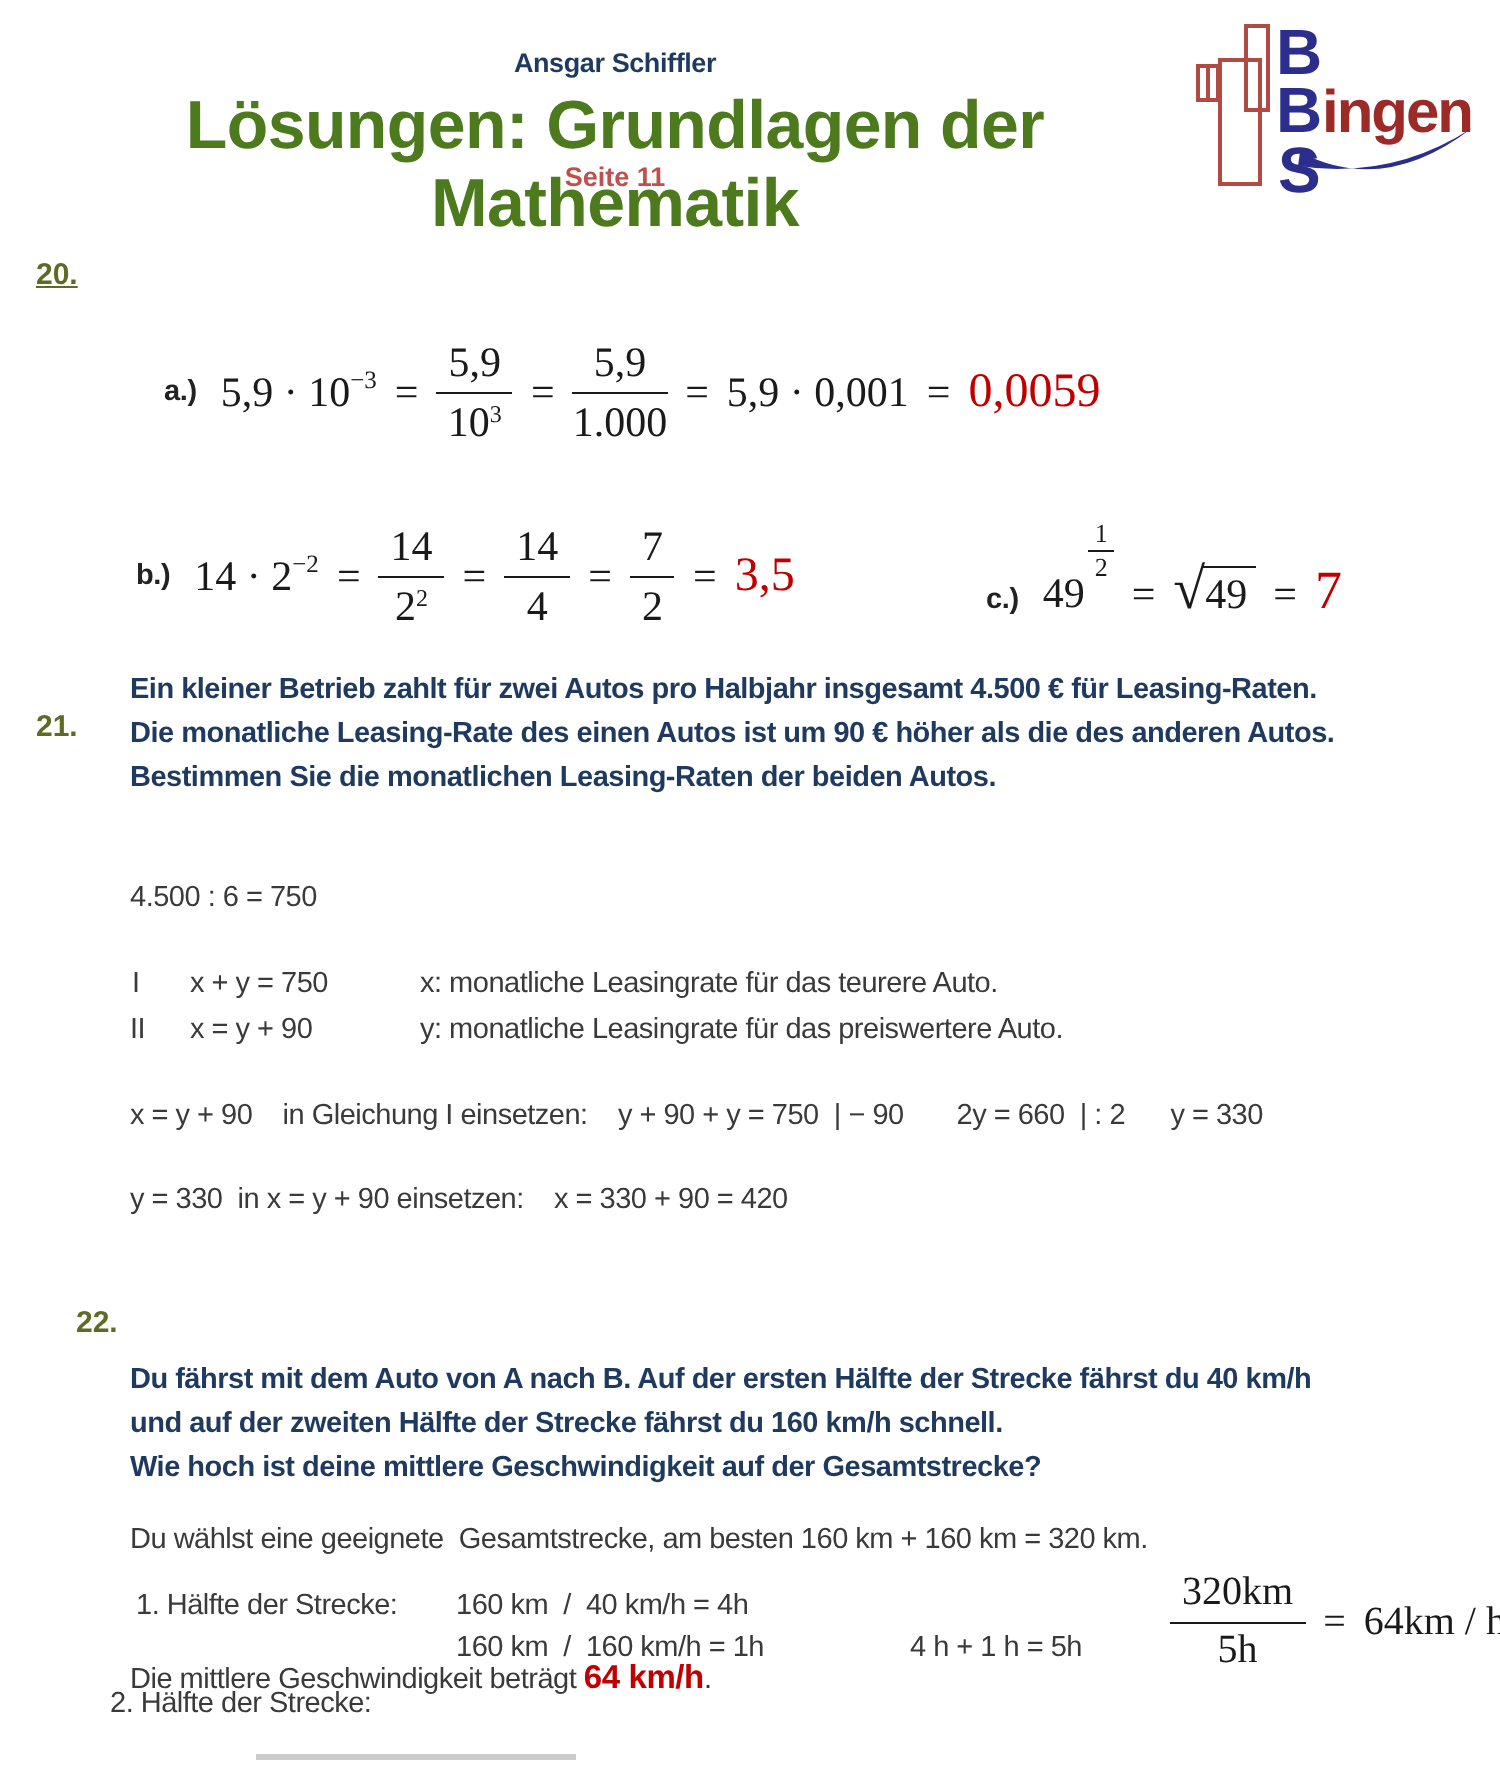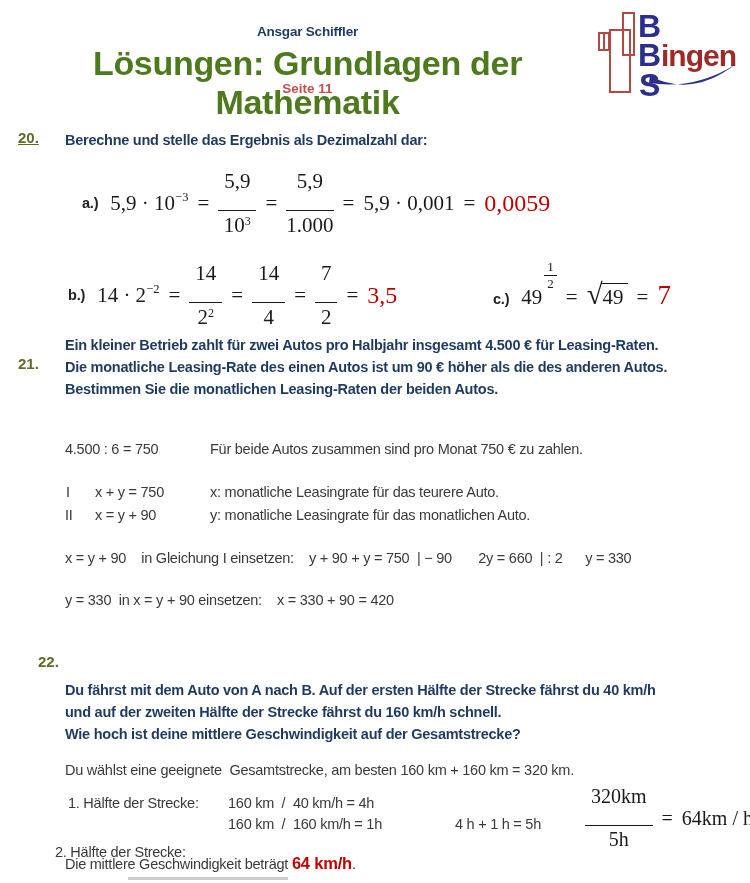--- a/index.html
+++ b/index.html
@@ -14,21 +14,21 @@
   .sol{font-size:14.5px;color:#3a3a3a;letter-spacing:-0.25px;white-space:pre;}
   .ans21{font-size:17.5px;font-weight:bold;color:#c00000;letter-spacing:-0.2px;white-space:nowrap;}
   .resv{font-size:16.5px;font-weight:bold;color:#c00000;letter-spacing:-0.2px;}
   
   .math{font-family:"Liberation Serif","DejaVu Serif",serif;font-size:21px;color:#1a1a1a;
         display:flex;align-items:center;gap:9px;white-space:nowrap;}
   .math.base{align-items:baseline;}
   .flabel{font-family:"Liberation Sans",sans-serif;font-size:14.5px;font-weight:bold;color:#222;
           letter-spacing:-0.2px;margin-right:3px;}
   .frac{display:inline-block;text-align:center;line-height:1.05;}
-  .frac .fn{display:block;border-bottom:1.5px solid #1a1a1a;padding:0 6px 18px;}
+  .frac .fn{display:block;border-bottom:1.5px solid #1a1a1a;padding:0 6px 4px;}
   .frac .fd{display:block;padding-top:3px;}
   sup.e{font-size:12.5px;vertical-align:9px;letter-spacing:0;}
   sup.e2{font-size:12px;vertical-align:7px;}
   .ansm{color:#c00000;font-size:24px;}
   .big7{font-size:27px;}
   .pexp{display:inline-block;vertical-align:16px;margin-left:2px;}
   .tfrac{display:inline-block;text-align:center;font-size:13px;line-height:1.05;}
   .tfrac .tfn{display:block;border-bottom:1px solid #1a1a1a;padding:0 3px 1px;}
   .tfrac .tfd{display:block;padding-top:1px;}
   .rsym{font-size:29px;}
@@ -53,21 +53,20 @@
       <line x1="8" y1="27" x2="8" y2="44"></line>
     </g>
     <text x="42" y="31" font-family="Liberation Sans, sans-serif" font-size="32" font-weight="bold" fill="#2b2e8c">B</text>
     <text x="42" y="60" font-family="Liberation Sans, sans-serif" font-size="32" font-weight="bold" fill="#2b2e8c">B</text>
     <text x="43" y="90" font-family="Liberation Sans, sans-serif" font-size="32" font-weight="bold" fill="#2b2e8c">S</text>
     <text x="65" y="60" font-family="Liberation Sans, sans-serif" font-size="30" font-weight="bold" fill="#9e2a28" letter-spacing="-1">ingen</text>
     <path d="M54 70 Q 96 92 140 58 Q 100 84 53 77 Z" fill="#2b2e8c"></path>
   </svg>
 
   <div class="abs pnum" style="left:18px;top:129px;text-decoration:underline;">20.</div>
-  <div class="abs stmt" style="left:65px;top:129px;">Berechne und stelle das Ergebnis als Dezimalzahl dar:</div>
 
   <div class="abs math" style="left:82px;top:170px;">
     <span class="flabel">a.)</span>
     <span><span>5,9 · 10</span><sup class="e">−3</sup></span>
     <span>=</span>
     <span class="frac">
       <span class="fn">5,9</span>
       <span class="fd"><span>10</span><sup class="e2">3</sup></span>
     </span>
     <span>=</span>
@@ -113,29 +112,28 @@
   </div>
 
   <div class="abs pnum" style="left:18px;top:355px;">21.</div>
   <div class="abs" style="left:65px;top:334px;">
     <div class="stmt">Ein kleiner Betrieb zahlt für zwei Autos pro Halbjahr insgesamt 4.500 € für Leasing-Raten.</div>
     <div class="stmt">Die monatliche Leasing-Rate des einen Autos ist um 90 € höher als die des anderen Autos.</div>
     <div class="stmt">Bestimmen Sie die monatlichen Leasing-Raten der beiden Autos.</div>
   </div>
 
   <div class="abs sol" style="left:65px;top:441px;">4.500 : 6 = 750</div>
-  <div class="abs sol" style="left:210px;top:441px;">Für beide Autos zusammen sind pro Monat 750 € zu zahlen.</div>
 
   <div class="abs sol" style="left:66px;top:484px;">I</div>
   <div class="abs sol" style="left:95px;top:484px;">x + y = 750</div>
   <div class="abs sol" style="left:210px;top:484px;">x: monatliche Leasingrate für das teurere Auto.</div>
 
   <div class="abs sol" style="left:65px;top:507px;">II</div>
   <div class="abs sol" style="left:95px;top:507px;">x = y + 90</div>
-  <div class="abs sol" style="left:210px;top:507px;">y: monatliche Leasingrate für das monatlichen Auto.</div>
+  <div class="abs sol" style="left:210px;top:507px;">y: monatliche Leasingrate für das preiswertere Auto.</div>
 
   <div class="abs sol" style="left:65px;top:550px;">x = y + 90    in Gleichung I einsetzen:    y + 90 + y = 750  | − 90       2y = 660  | : 2      y = 330</div>
   <div class="abs sol" style="left:65px;top:592px;">y = 330  in x = y + 90 einsetzen:    x = 330 + 90 = 420</div>
 
   <div class="abs pnum" style="left:18px;top:653px;margin-left:20px;">22.</div>
   <div class="abs" style="left:65px;top:679px;">
     <div class="stmt">Du fährst mit dem Auto von A nach B. Auf der ersten Hälfte der Strecke fährst du 40 km/h</div>
     <div class="stmt">und auf der zweiten Hälfte der Strecke fährst du 160 km/h schnell.</div>
     <div class="stmt">Wie hoch ist deine mittlere Geschwindigkeit auf der Gesamtstrecke?</div>
   </div>
@@ -150,17 +148,17 @@
 
   <div class="abs math m20" style="left:585px;top:786px;">
     <span class="frac">
       <span class="fn">320km</span>
       <span class="fd">5h</span>
     </span>
     <span>=</span>
     <span>64km / h</span>
   </div>
 
-  <div class="abs sol" style="left:65px;top:854px;"><span>Die mittlere Geschwindigkeit beträgt </span><span class="resv">64 km/h</span><span>.</span></div>
+  <div class="abs sol" style="left:65px;top:830px;"><span>Die mittlere Geschwindigkeit beträgt </span><span class="resv">64 km/h</span><span>.</span></div>
 
   <div class="abs cutoff" style="left:128px;top:877px;width:160px;height:3px;"></div>
 
 </div>
 
 </body></html>

